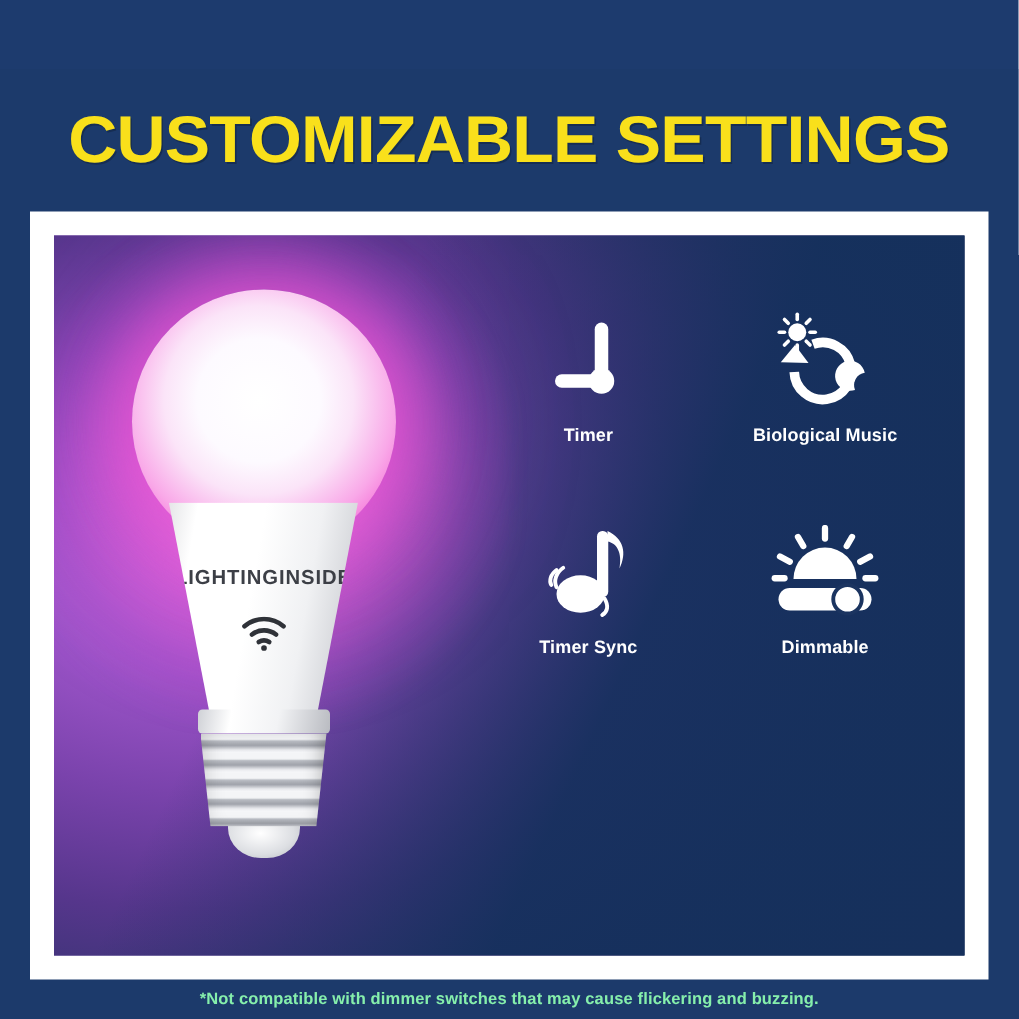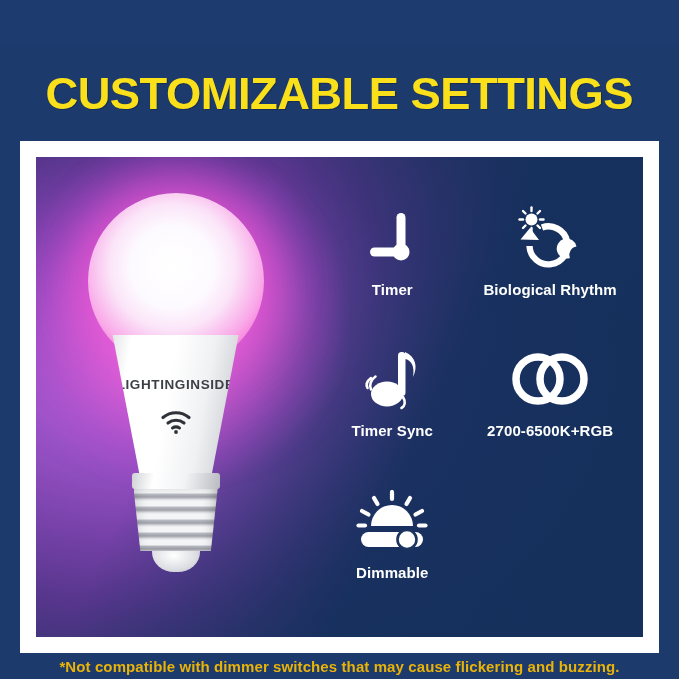--- a/index.html
+++ b/index.html
@@ -156,37 +156,37 @@
     align-items:center;
     justify-content:center;
     gap:6px;
   }
   .feature .ico{
     height:74px;
     display:flex; align-items:center; justify-content:center;
   }
   .feature .lbl{
     color:#ffffff;
-    font-size:15px;
+    font-size:12px;
     font-weight:bold;
     letter-spacing:.1px;
     white-space:nowrap;
     text-align:center;
   }
   
   .footer{
     width:100%;
     flex:1;
     display:flex;
     align-items:center;
     justify-content:center;
   }
   .footnote{
-    color:#eab308;
-    font-size:15px;
+    color:#86efac;
+    font-size:11px;
     font-weight:bold;
     letter-spacing:.1px;
   }
 </style>
 </head>
 <body>
 
 <div class="poster">
 
   <div class="headline-wrap">
@@ -246,48 +246,39 @@
                   <line x1="21.5" y1="19.5" x2="24" y2="22"></line>
                   <line x1="24" y1="5" x2="21.5" y2="7.5"></line>
                   <line x1="9.5" y1="19.5" x2="7" y2="22"></line>
                 </g>
               </g>
               <path d="M13.5 40 A19 19 0 1 0 26 21.5" fill="none" stroke="#fff" stroke-width="6.4" stroke-linecap="butt"></path>
               <path d="M4.5 33.5 L14 22 L23 34 Z" fill="#fff"></path>
               <path d="M60.5 40.5 a10 10 0 1 0 -6.5 11.5 a8.4 8.4 0 0 1 6.5 -11.5 z" fill="#fff"></path>
             </svg>
           </div>
-          <div class="lbl">Biological Rhythm</div>
+          <div class="lbl">Biological Music</div>
         </div>
 
         <div class="feature">
           <div class="ico">
             <svg width="62" height="64" viewBox="0 0 62 64">
               <ellipse cx="26" cy="47" rx="16" ry="12.5" fill="#fff"></ellipse>
               <rect x="37" y="5" width="7.5" height="44" rx="3.5" fill="#fff"></rect>
               <path d="M44 5 C55 10 57 20 52 30 C54 19 50 13 44 12 Z" fill="#fff"></path>
               <g stroke="#fff" stroke-width="2.6" stroke-linecap="round" fill="none">
                 <path d="M10 31 C6 34 5 38 6.5 41"></path>
                 <path d="M14.5 29.5 C9.5 33 8 38.5 10 42.5"></path>
               </g>
               <path d="M42 50 C45 55 44 59 40.5 61" stroke="#fff" stroke-width="2.6" fill="none" stroke-linecap="round"></path>
             </svg>
           </div>
           <div class="lbl">Timer Sync</div>
         </div>
 
-        <div class="feature">
-          <div class="ico">
-            <svg width="80" height="58" viewBox="0 0 80 58">
-              <circle cx="28" cy="29" r="22" fill="none" stroke="#fff" stroke-width="7.5"></circle>
-              <circle cx="52" cy="29" r="22" fill="none" stroke="#fff" stroke-width="7.5"></circle>
-            </svg>
-          </div>
-          <div class="lbl">2700-6500K+RGB</div>
-        </div>
 
         <div class="feature">
           <div class="ico">
             <svg width="74" height="62" viewBox="0 0 74 62">
               <path d="M16 36 A21 21 0 0 1 58 36 Z" fill="#fff"></path>
               <g stroke="#fff" stroke-width="4.2" stroke-linecap="round">
                 <line x1="37" y1="2" x2="37" y2="9"></line>
                 <line x1="19" y1="8" x2="22.5" y2="14"></line>
                 <line x1="55" y1="8" x2="51.5" y2="14"></line>
                 <line x1="7" y1="21" x2="13.5" y2="24.5"></line>

